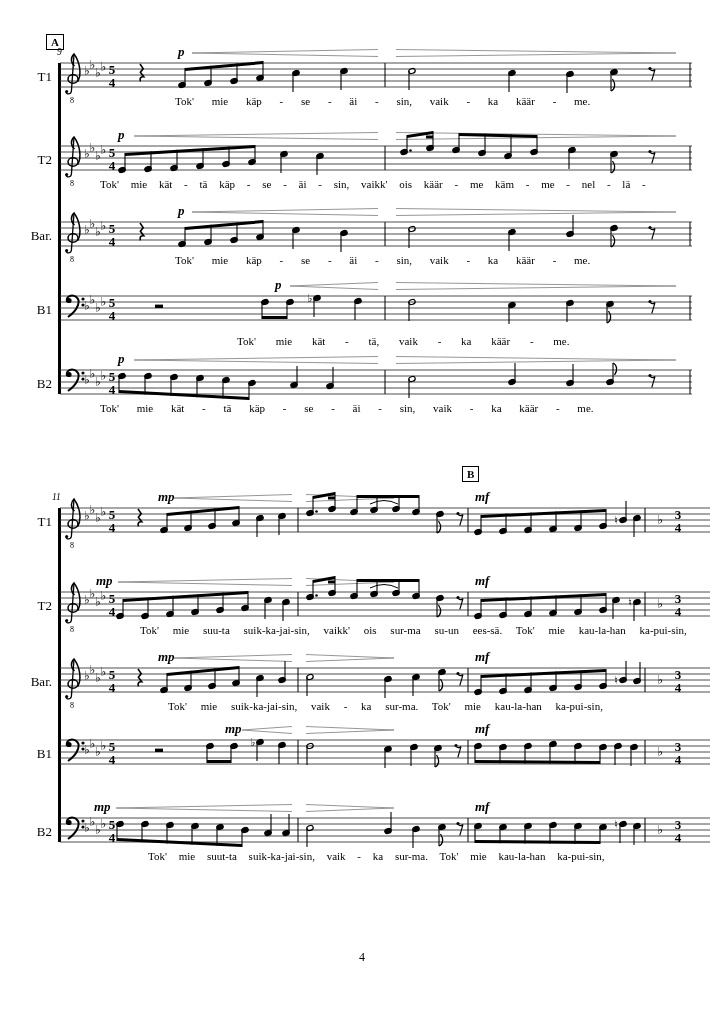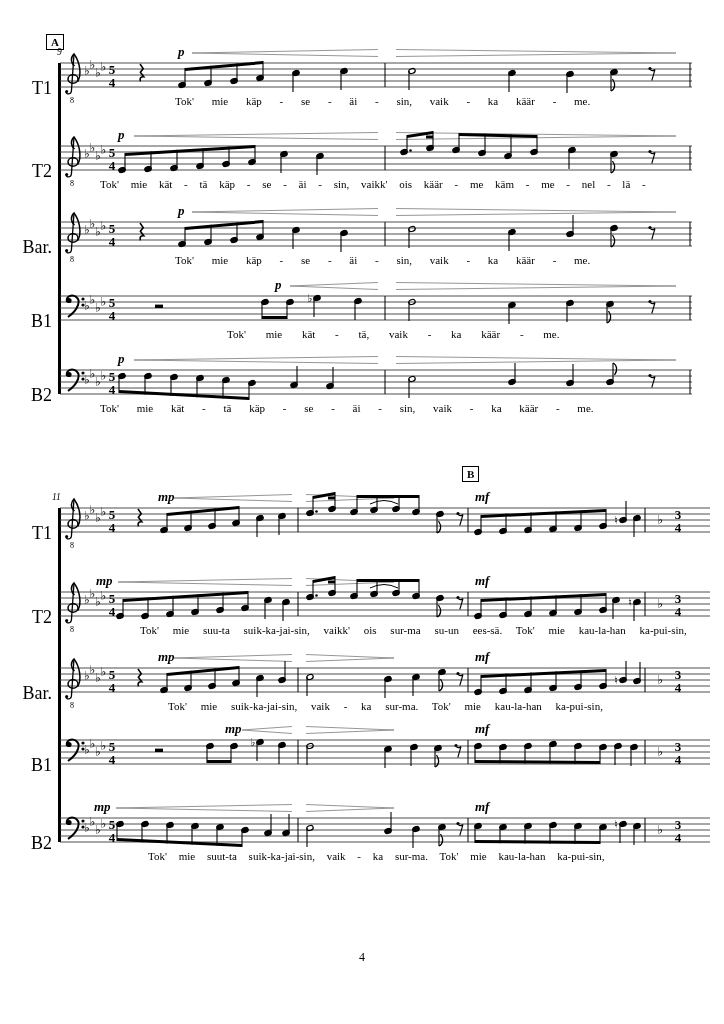--- a/index.html
+++ b/index.html
@@ -1,20 +1,20 @@
 <!DOCTYPE html>
 <html><head>
 <meta charset="utf-8">
 <style>
   html,body{margin:0;padding:0;background:#e8e8e8;}
   .page{position:relative;width:724px;height:1024px;background:#ffffff;margin:0 auto;
         font-family:"Liberation Serif","DejaVu Serif",serif;overflow:hidden;}
   .staffrow{position:absolute;left:0;width:724px;height:64px;}
-  .part-label{position:absolute;left:0;top:35px;width:52px;text-align:right;
-              font-size:18px;color:#000;line-height:16px;}
+  .part-label{position:absolute;left:0;top:24px;width:52px;text-align:right;
+              font-size:13px;color:#000;line-height:16px;}
   .staff-svg{position:absolute;left:60px;top:0;}
   .lyrics{position:absolute;top:50px;font-size:11px;color:#000;white-space:nowrap;}
   .rehearsal{position:absolute;border:1.2px solid #000;font-weight:bold;font-size:11px;
              padding:0 4px;line-height:14px;background:#fff;}
   .measure-number{position:absolute;font-style:italic;font-size:9.5px;color:#000;}
   .system-line{position:absolute;width:2.5px;background:#000;}
   .page-number{position:absolute;top:950px;left:0;width:724px;text-align:center;font-size:12px;color:#000;}
 </style>
 </head>
 <body>
@@ -247,21 +247,21 @@
         <line x1="449" y1="27" x2="449" y2="46" stroke="#000" stroke-width="1.1"></line>
         <ellipse cx="510" cy="25" rx="3.3" ry="2.4" transform="rotate(-20 510 25)" fill="#000" stroke="#000" stroke-width="1.2"></ellipse>
         <line x1="507" y1="25" x2="507" y2="44" stroke="#000" stroke-width="1.1"></line>
         <ellipse cx="550" cy="26" rx="3.3" ry="2.4" transform="rotate(-20 550 26)" fill="#000" stroke="#000" stroke-width="1.2"></ellipse>
         <line x1="547" y1="26" x2="547" y2="45" stroke="#000" stroke-width="1.1"></line>
         <path d="M 547 45 c 4 -2 5 -7 1.5 -12" stroke="#000" stroke-width="1.3" fill="none"></path>
         <circle cx="590" cy="23.5" r="1.6" fill="#000"></circle>
         <path d="M 590.5 25 q2.5 1.5 4.5 -0.5 l-3.2 11" stroke="#000" stroke-width="1.1" fill="none"></path>
         <line x1="630" y1="18" x2="630" y2="42" stroke="#000" stroke-width="1"></line>
       </svg>
-    <div class="lyrics" style="left: 227px; word-spacing: 17px;">Tok' mie kät - tä, vaik - ka käär - me.</div>
+    <div class="lyrics" style="left: 237px; word-spacing: 17px; margin-top: 7px;">Tok' mie kät - tä, vaik - ka käär - me.</div>
   </div>
   <div class="staffrow" style="top:352px;">
     <div class="part-label">B2</div>
     <svg class="staff-svg" width="650" height="64" viewBox="0 0 650 64">
         <line x1="0" y1="18" x2="632" y2="18" stroke="#3a3a3a" stroke-width="0.9"></line>
         <line x1="0" y1="24" x2="632" y2="24" stroke="#3a3a3a" stroke-width="0.9"></line>
         <line x1="0" y1="30" x2="632" y2="30" stroke="#3a3a3a" stroke-width="0.9"></line>
         <line x1="0" y1="36" x2="632" y2="36" stroke="#3a3a3a" stroke-width="0.9"></line>
         <line x1="0" y1="42" x2="632" y2="42" stroke="#3a3a3a" stroke-width="0.9"></line>
         <circle cx="9" cy="22.5" r="2.6" fill="#000"></circle>

